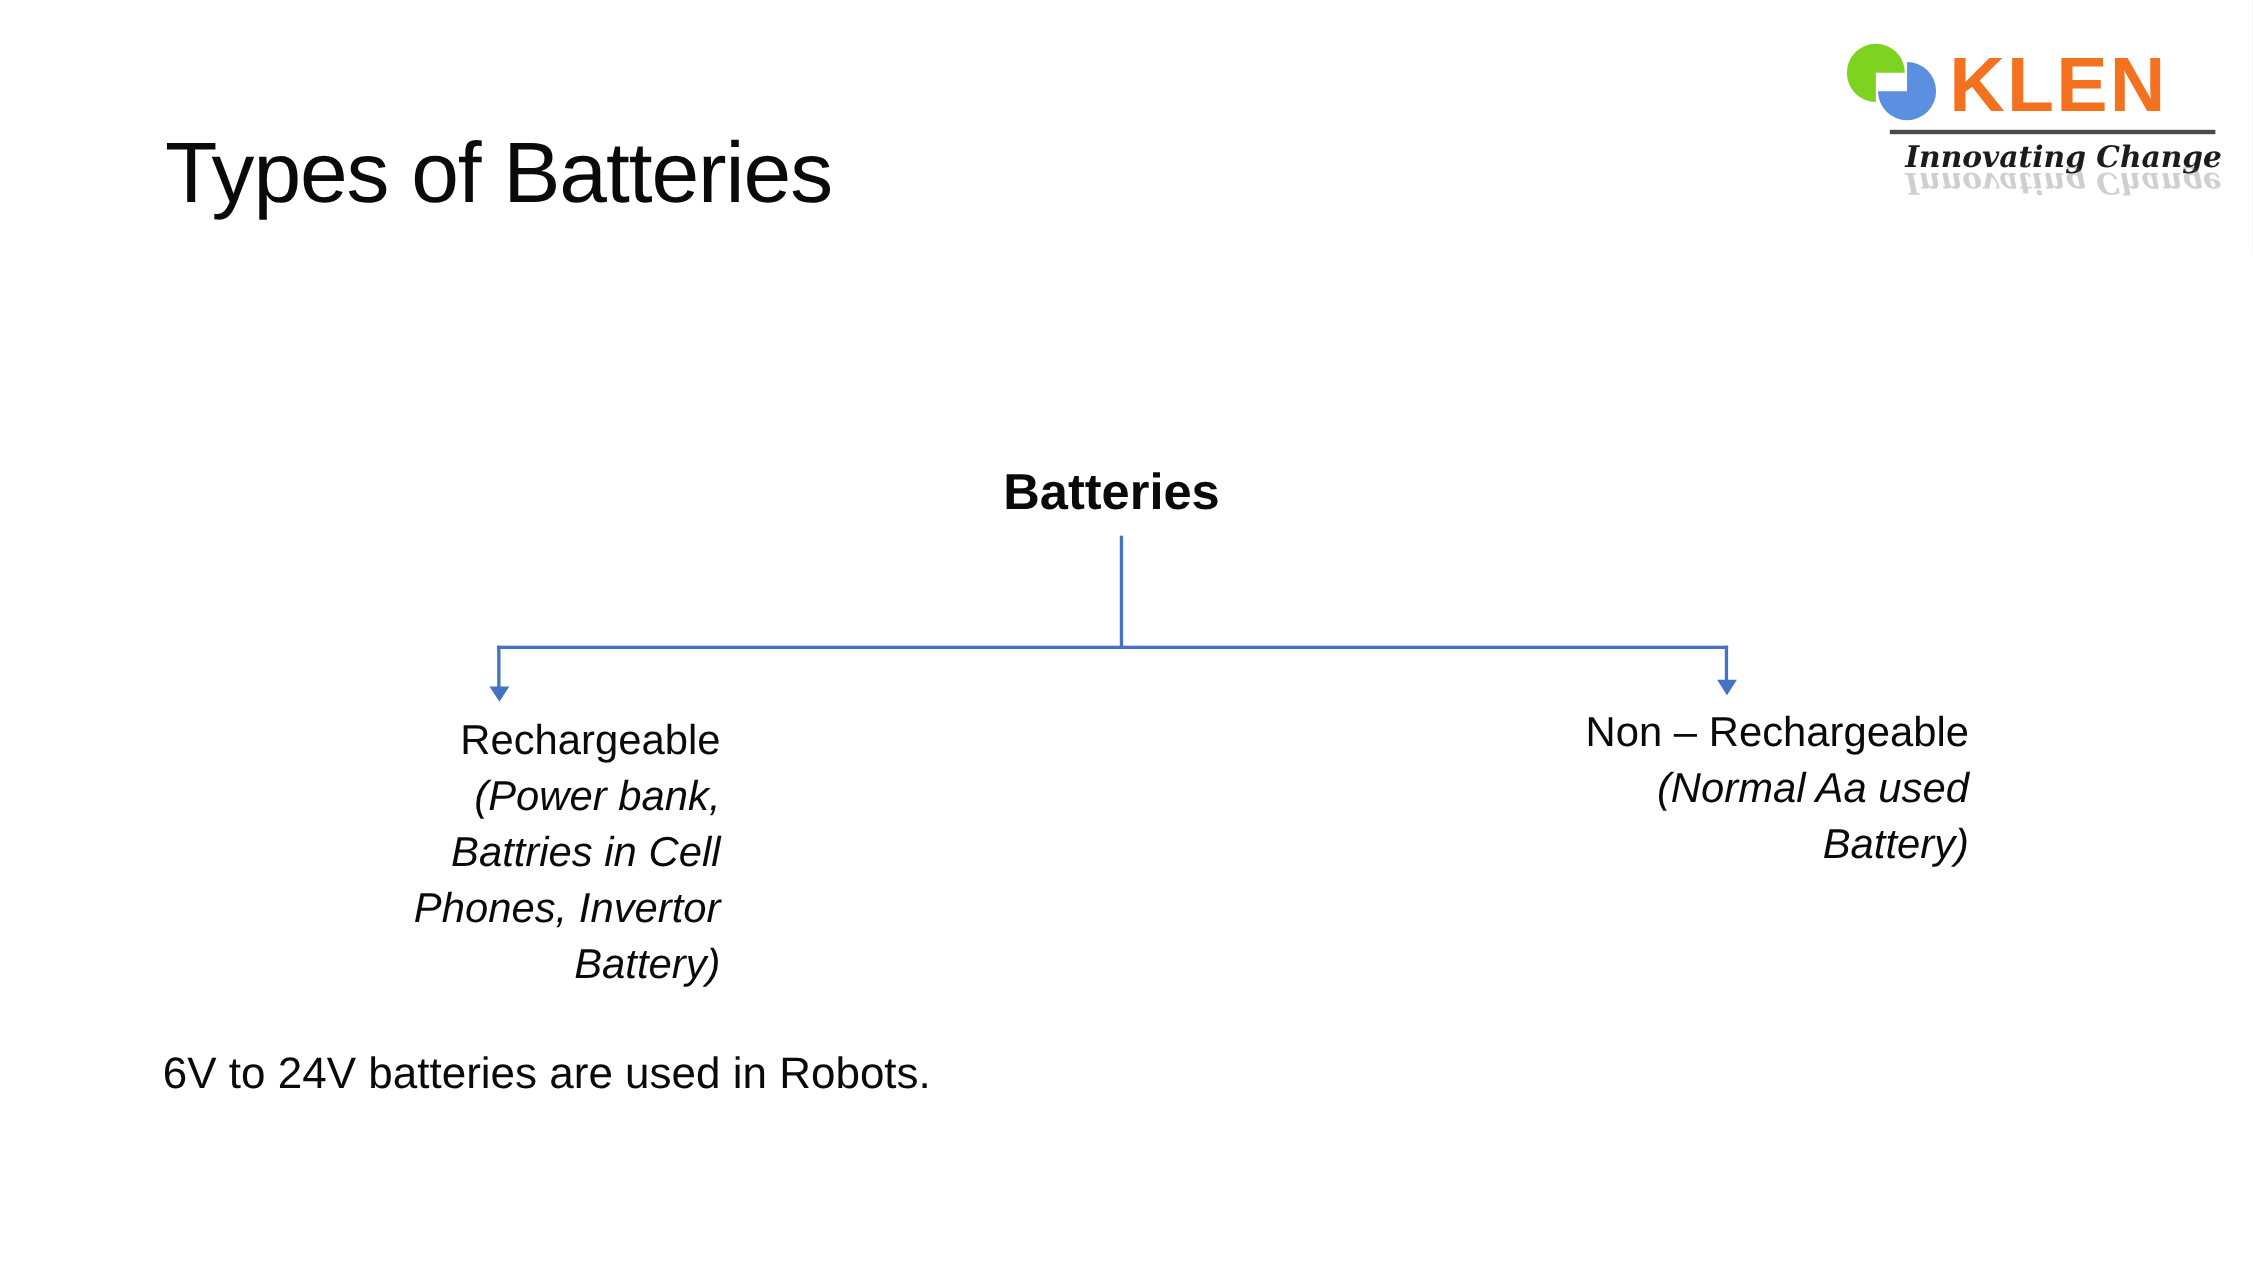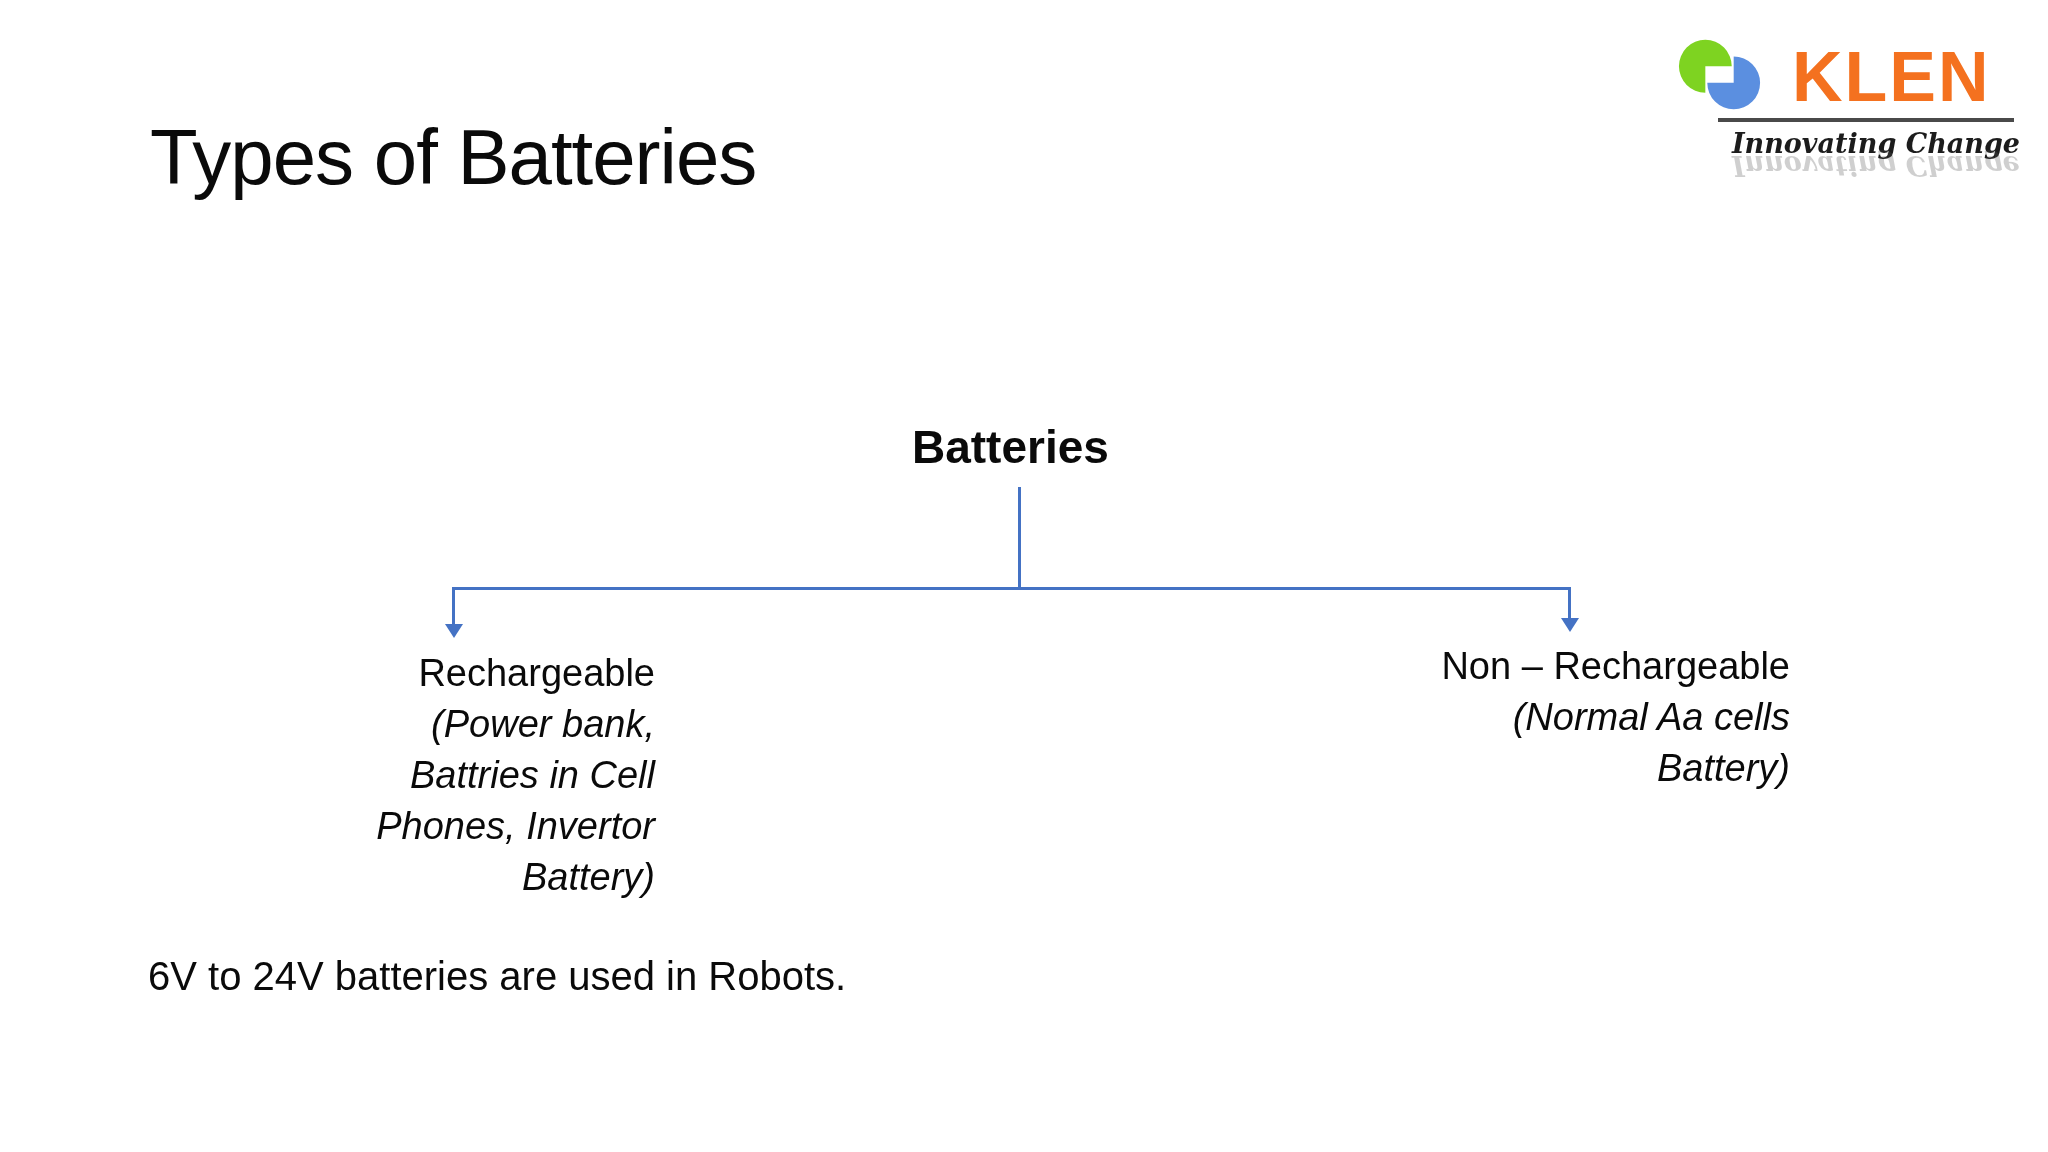--- a/index.html
+++ b/index.html
@@ -39,21 +39,20 @@
     align-items: center;
     gap: 8px;
   }
   .logo-mark { flex: 0 0 auto; width: 88px; height: 82px; }
   .logo-brand {
     font-size: 70px;
     font-weight: 800;
     letter-spacing: 2px;
     color: var(--brand-orange, #F4711F);
     line-height: 1;
-    margin-left: 20px;
   }
   .logo-rule {
     height: 2px;
     background: #4a4a4a;
     width: 296px;
     margin-left: 42px;
   }
   .logo-subtitle {
     margin-left: 42px;
     width: 296px;
@@ -173,19 +172,19 @@
   <div class="node node-left">
     <div>Rechargeable</div>
     <div class="node-detail">(Power bank,
 Battries in Cell
 Phones, Invertor
 Battery)</div>
   </div>
 
   <div class="node node-right">
     <div>Non – Rechargeable</div>
-    <div class="node-detail">(Normal Aa cells
+    <div class="node-detail">(Normal Aa used
 Battery)</div>
   </div>
 
   <div class="slide-note">6V to 24V batteries are used in Robots.</div>
 
 </div>
 
 </body></html>

